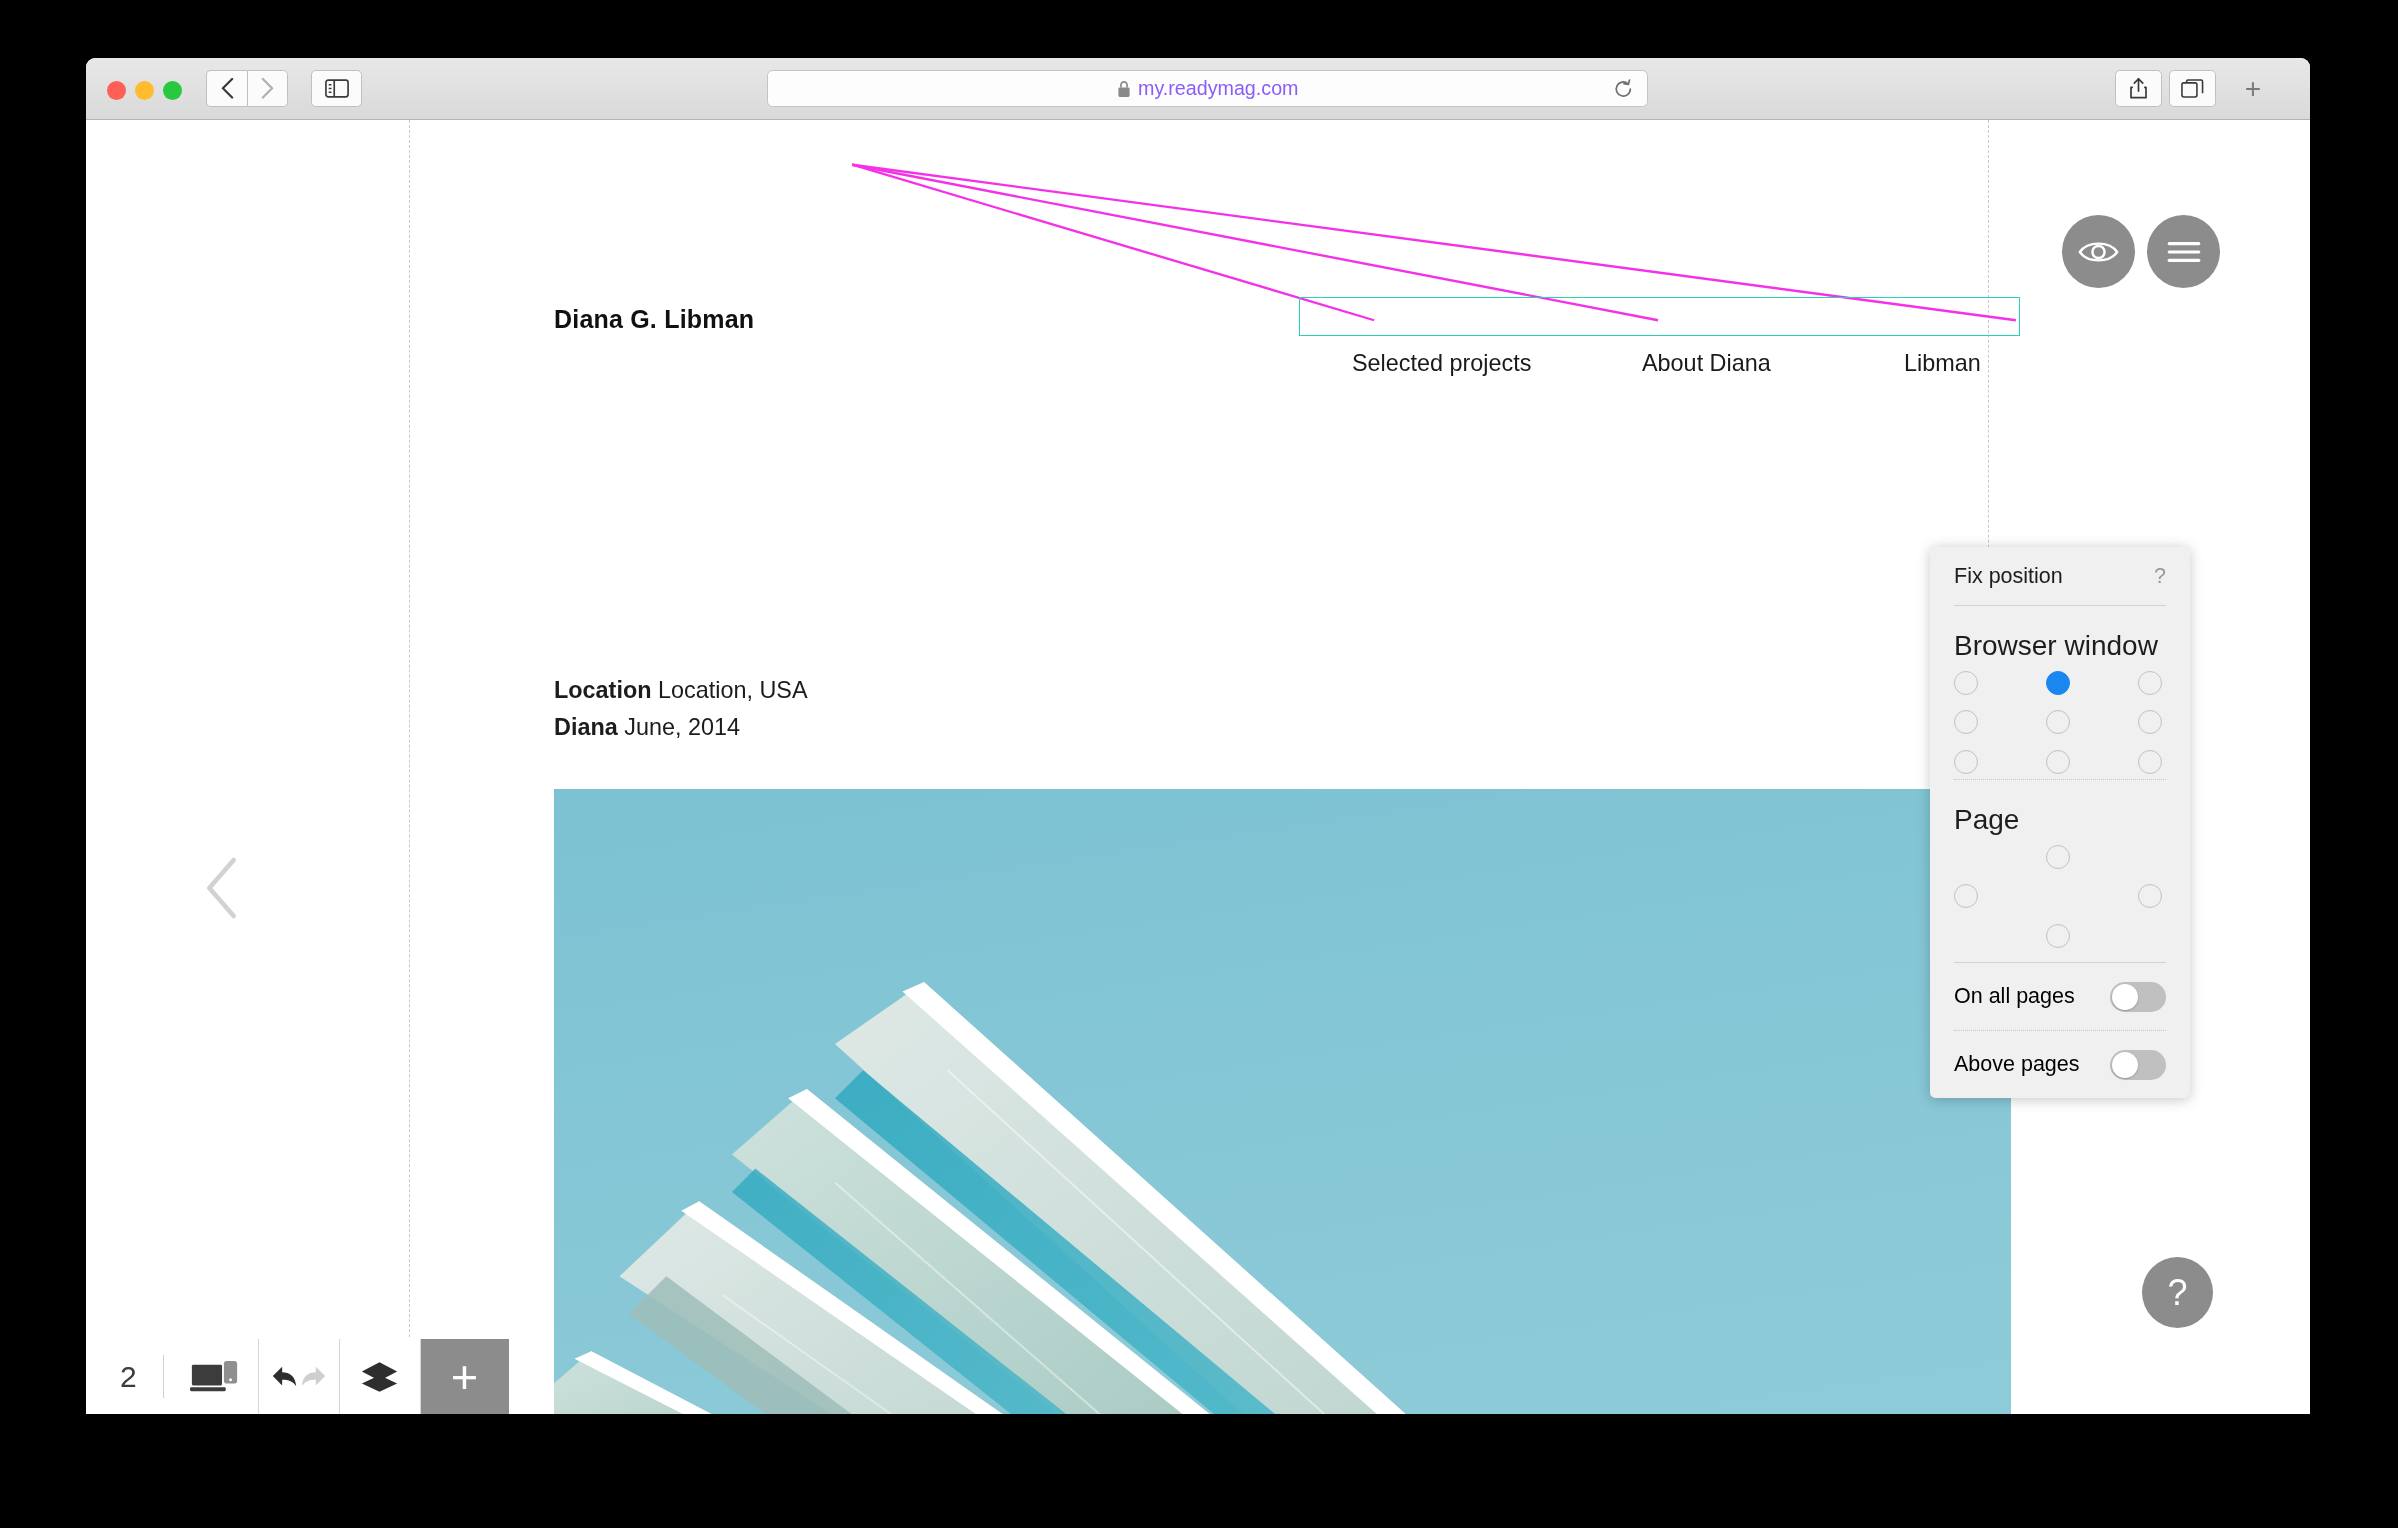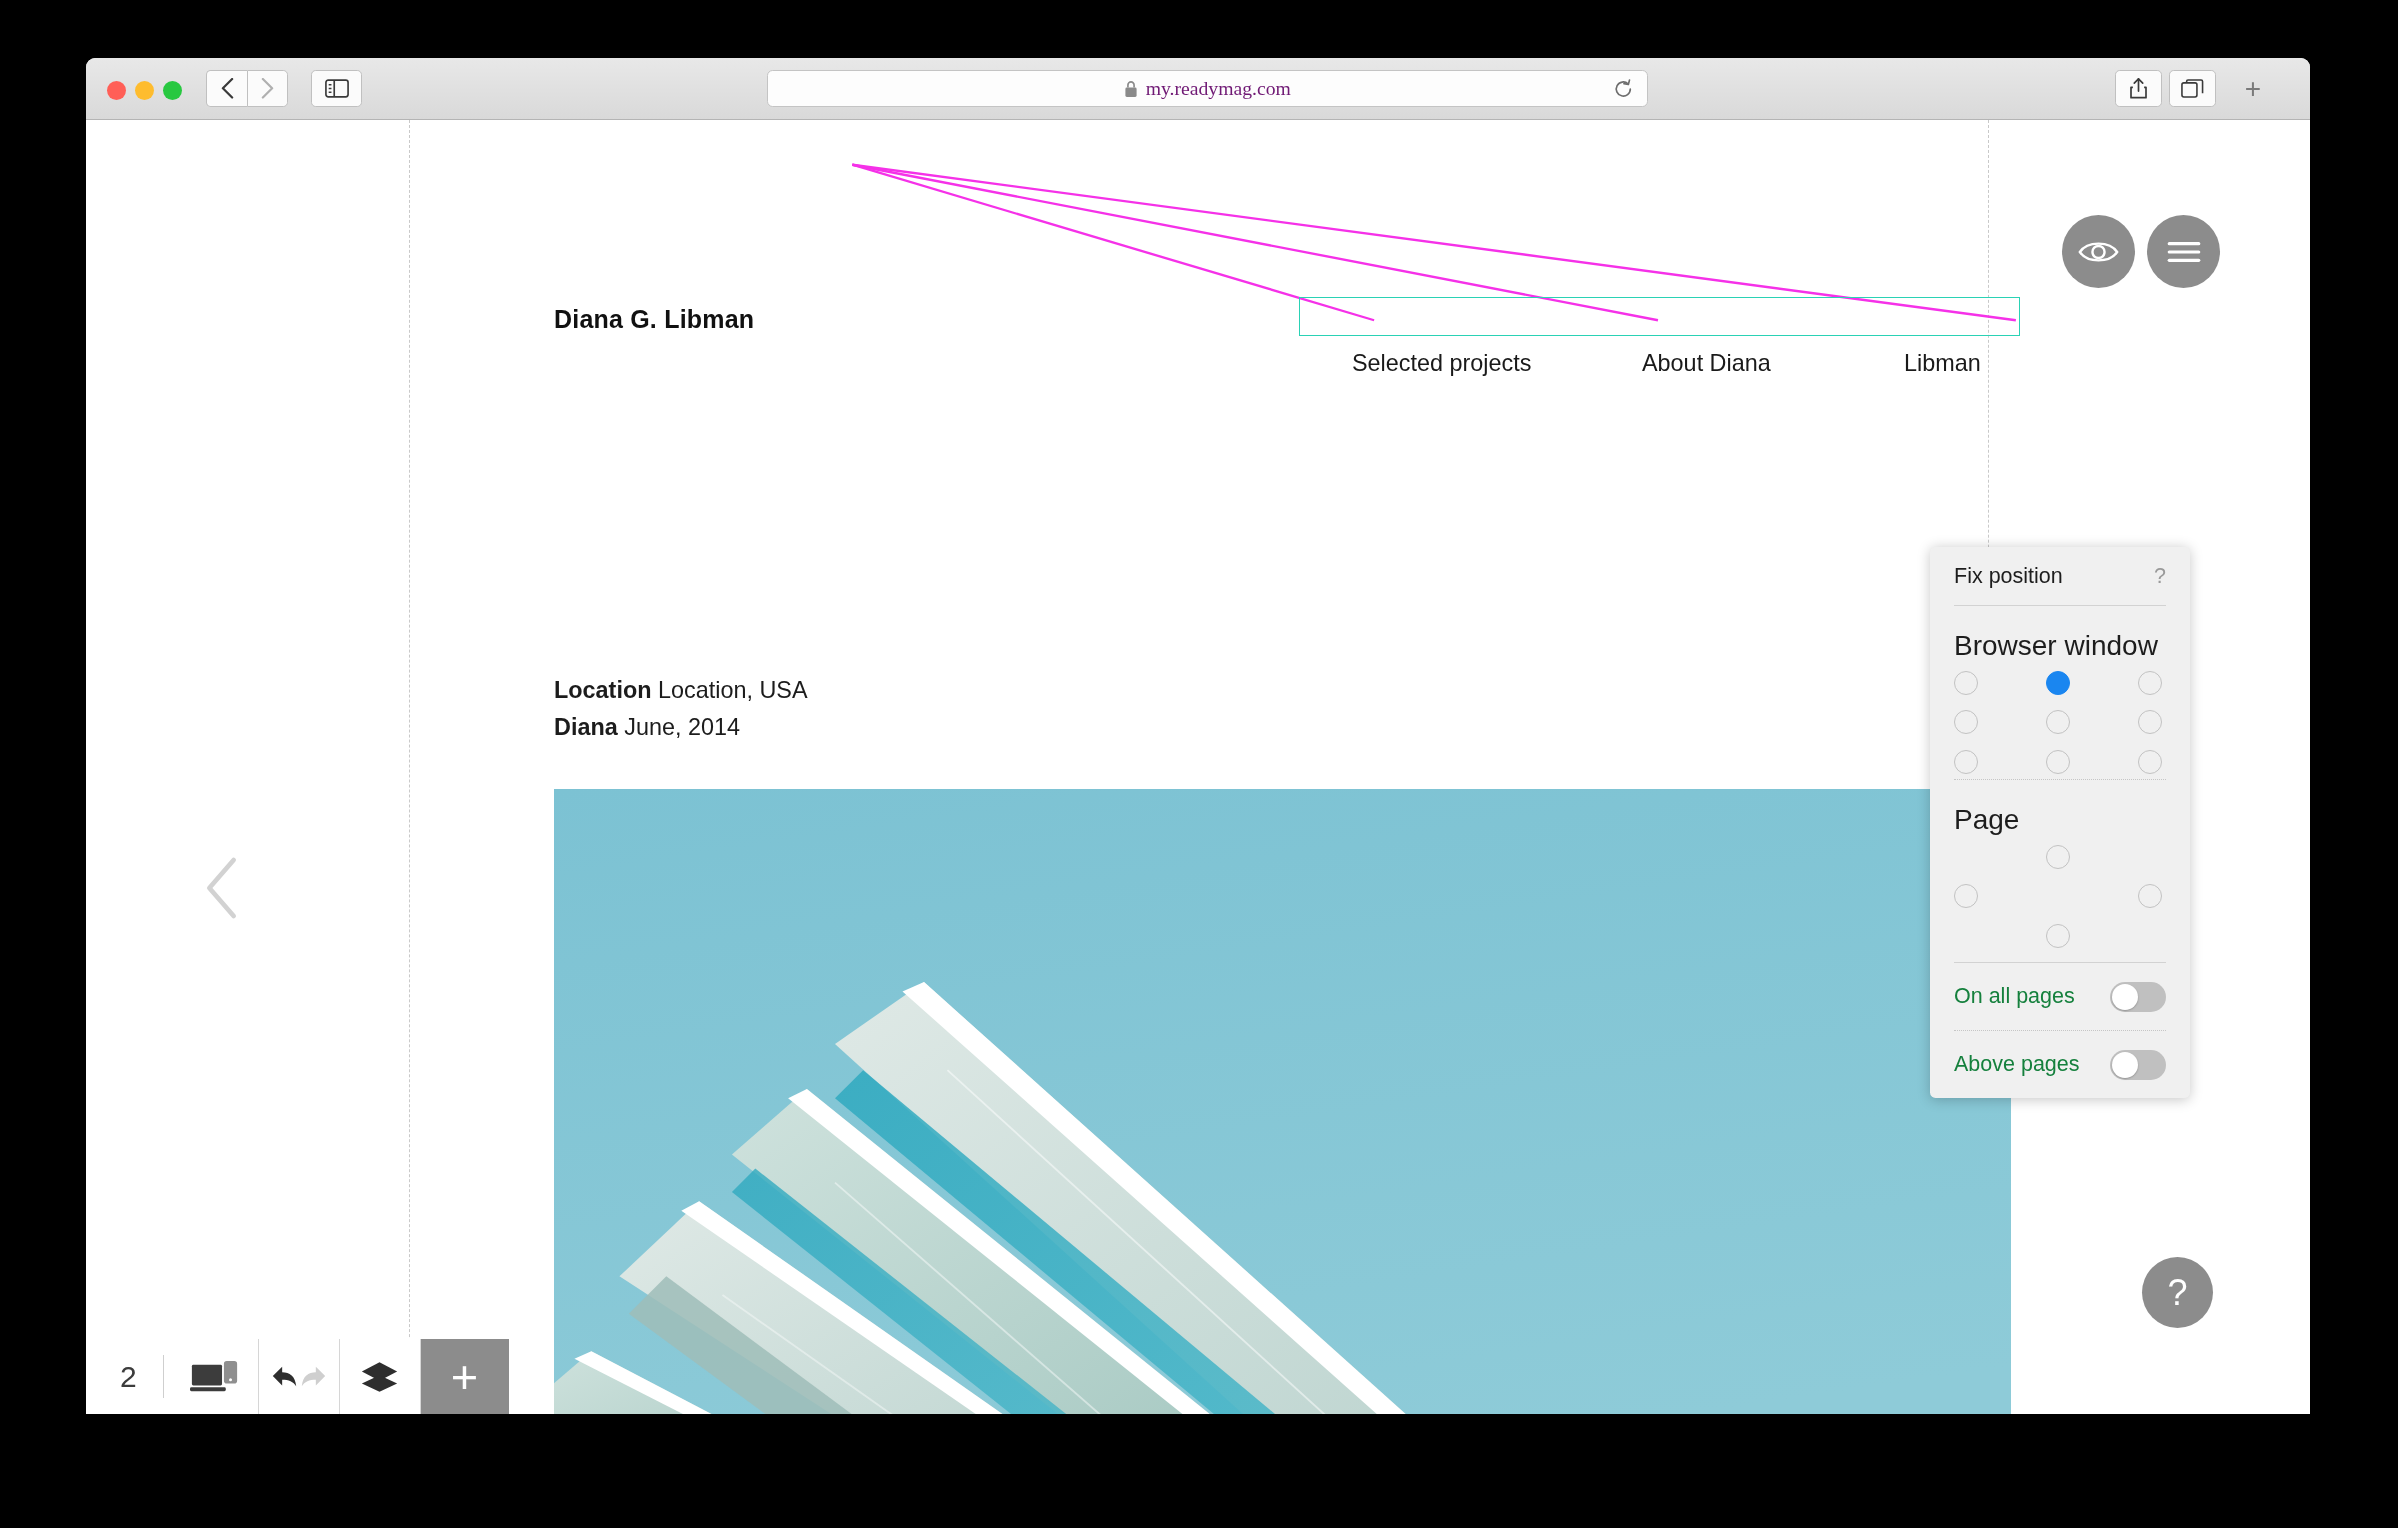--- a/index.html
+++ b/index.html
@@ -62,22 +62,22 @@
   #urlbar {
     position: absolute; left: 681px; top: 12px;
     width: 881px; height: 37px;
     background: #fdfdfd;
     border: 0.9px solid #c4c4c4;
     border-radius: 5.6px;
     display: flex; align-items: center; justify-content: center;
   }
   #lock-icon { margin-right: 7.5px; display: flex; }
   #url-text {
-    font-size: 19.7px; color: #701a75;
-    font-family: Liberation Serif, serif;
+    font-size: 19.7px; color: #8b5cf6;
+    font-family: Liberation Sans, sans-serif;
   }
   #reload-btn {
     position: absolute; right: 13px; top: 50%; transform: translateY(-50%);
     display: flex;
   }
 
   #share-btn, #tabs-btn {
     position: absolute; top: 12px;
     width: 47px; height: 37px;
     background: #fbfbfb; border: 0.9px solid #c0c0c0; border-radius: 4.7px;
@@ -224,21 +224,21 @@
     width: 24px; height: 24px; border-radius: 50%;
     border: 1.9px solid #c2c2c2; background: #f0f0f0;
   }
   .radio.on { background: #1a86f0; border-color: #1a86f0; }
   #browser-grid { position: relative; height: 108px; margin-top: 3.7px; }
   #page-grid    { position: relative; height: 117px; margin-top: 3.7px; }
   .toggle-row {
     display: flex; align-items: center; justify-content: space-between;
     height: 67px;
   }
-  .toggle-label { font-size: 21.5px; color: #15803d; }
+  .toggle-label { font-size: 21.5px; color: #000000; }
   .switch {
     width: 56px; height: 30px; border-radius: 15px;
     background: #c0c0c0; position: relative;
   }
   .switch .knob {
     position: absolute; left: 1.9px; top: 1.9px;
     width: 26px; height: 26px; border-radius: 50%;
     background: #ffffff;
     box-shadow: 0 0.9px 1.9px rgba(0,0,0,0.25);
   }

